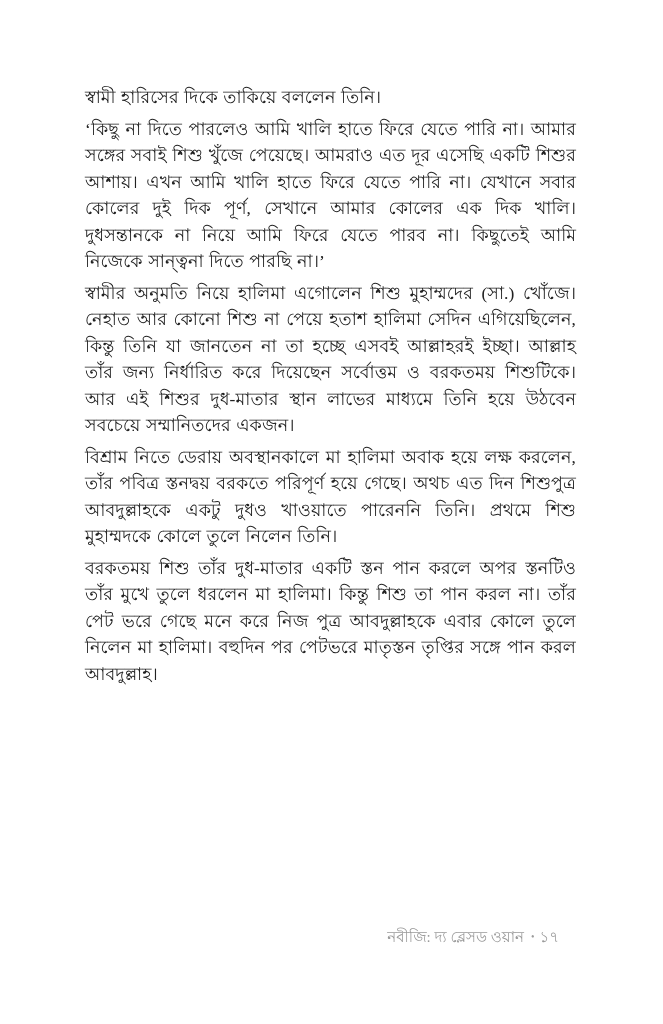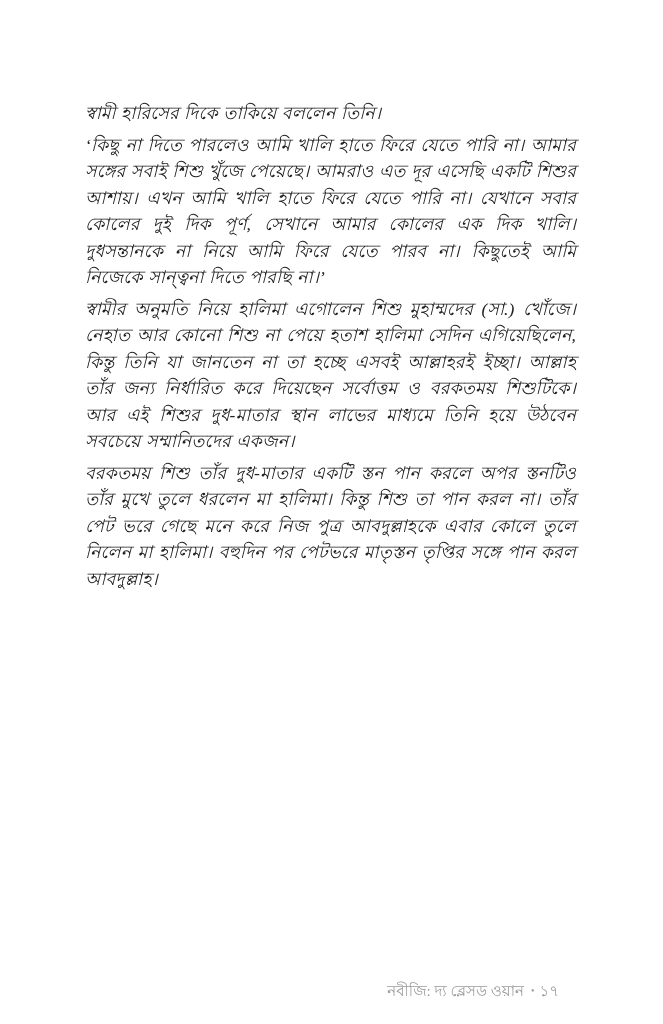--- a/index.html
+++ b/index.html
@@ -12,37 +12,36 @@
     width: 663px;
     height: 1024px;
     margin: 0 auto;
     background: #ffffff;
     overflow: hidden;
     font-family: "Liberation Serif", "DejaVu Serif", serif;
   }
   .text-block {
     position: absolute;
     left: 85px;
-    top: 100px;
+    top: 84px;
     width: 491px;
-    font-style: italic;
   }
   .para {
     margin: 0 0 5px 0;
     font-size: 17.5px;
     line-height: 26.5px;
     color: #212121;
     text-align: justify;
     text-justify: inter-word;
     letter-spacing: 0.1px;
     word-spacing: 1px;
   }
   .page-footer {
     position: absolute;
-    top: 980px;
+    top: 926px;
     right: 104px;
     font-size: 15px;
     line-height: 22px;
     color: #9a9a9a;
     white-space: nowrap;
   }
   .footer-bullet {
     display: inline-block;
     font-size: 10px;
     vertical-align: 2px;
@@ -52,20 +51,21 @@
 </style>
 </head>
 <body>
 
 <div class="page">
 
   <div class="text-block">
     <p class="para">স্বামী হারিসের দিকে তাকিয়ে বললেন তিনি।</p>
     <p class="para">‘কিছু না দিতে পারলেও আমি খালি হাতে ফিরে যেতে পারি না। আমার সঙ্গের সবাই শিশু খুঁজে পেয়েছে। আমরাও এত দূর এসেছি একটি শিশুর আশায়। এখন আমি খালি হাতে ফিরে যেতে পারি না। যেখানে সবার কোলের দুই দিক পূর্ণ, সেখানে আমার কোলের এক দিক খালি। দুধসন্তানকে না নিয়ে আমি ফিরে যেতে পারব না। কিছুতেই আমি নিজেকে সান্ত্বনা দিতে পারছি না।’</p>
     <p class="para">স্বামীর অনুমতি নিয়ে হালিমা এগোলেন শিশু মুহাম্মদের (সা.) খোঁজে। নেহাত আর কোনো শিশু না পেয়ে হতাশ হালিমা সেদিন এগিয়েছিলেন, কিন্তু তিনি যা জানতেন না তা হচ্ছে এসবই আল্লাহরই ইচ্ছা। আল্লাহ তাঁর জন্য নির্ধারিত করে দিয়েছেন সর্বোত্তম ও বরকতময় শিশুটিকে। আর এই শিশুর দুধ-মাতার স্থান লাভের মাধ্যমে তিনি হয়ে উঠবেন সবচেয়ে সম্মানিতদের একজন।</p>
+    <p class="para">বিশ্রাম নিতে ডেরায় অবস্থানকালে মা হালিমা অবাক হয়ে লক্ষ করলেন, তাঁর পবিত্র স্তনদ্বয় বরকতে পরিপূর্ণ হয়ে গেছে। অথচ এত দিন শিশুপুত্র আবদুল্লাহকে একটু দুধও খাওয়াতে পারেননি তিনি। প্রথমে শিশু মুহাম্মদকে কোলে তুলে নিলেন তিনি।</p>
     <p class="para">বরকতময় শিশু তাঁর দুধ-মাতার একটি স্তন পান করলে অপর স্তনটিও তাঁর মুখে তুলে ধরলেন মা হালিমা। কিন্তু শিশু তা পান করল না। তাঁর পেট ভরে গেছে মনে করে নিজ পুত্র আবদুল্লাহকে এবার কোলে তুলে নিলেন মা হালিমা। বহুদিন পর পেটভরে মাতৃস্তন তৃপ্তির সঙ্গে পান করল আবদুল্লাহ।</p>
   </div>
 
   <div class="page-footer">
     <span>নবীজি: দ্য ব্লেসড ওয়ান</span><span class="footer-bullet">•</span><span>১৭</span>
   </div>
 
 </div>
 
 </body></html>

